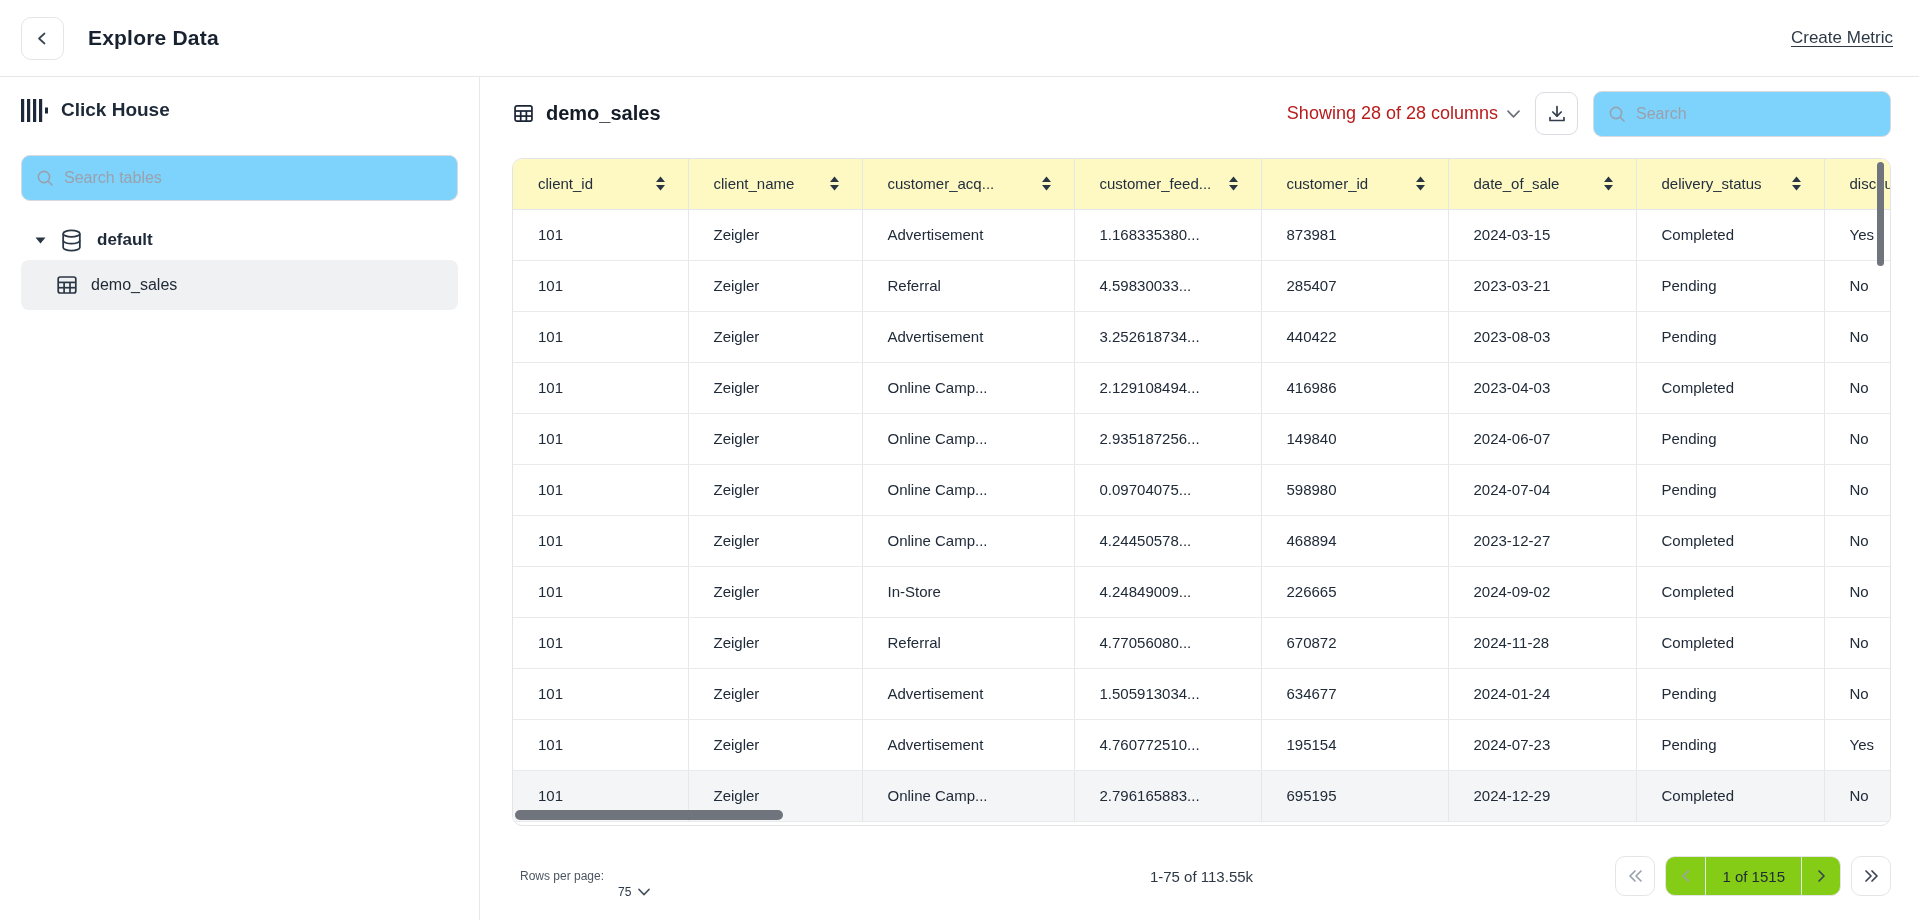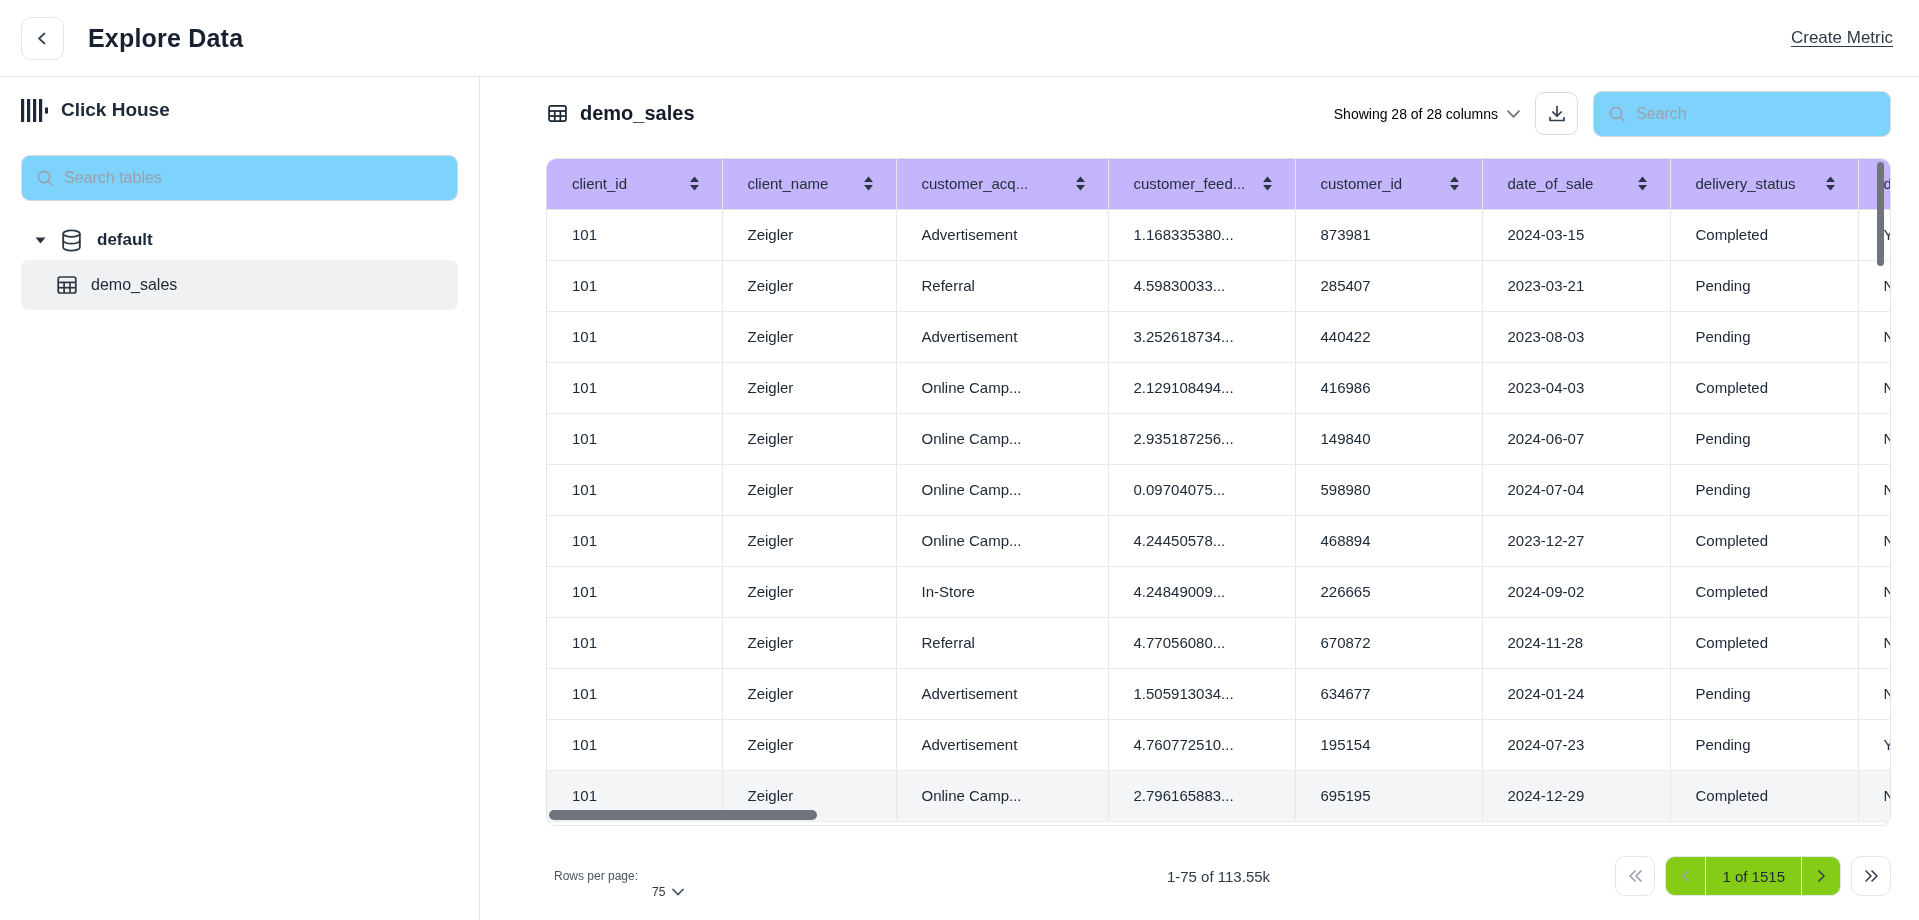--- a/index.html
+++ b/index.html
@@ -4,26 +4,26 @@
 <style>
   * { margin:0; padding:0; box-sizing:border-box; }
   html,body { width:1919px; height:920px; background:#ffffff; overflow:hidden;
               font-family:"Liberation Sans", sans-serif; color:#1f2a37; }
 
   
   .topbar { height:77px; display:flex; align-items:center; padding:0 26px 0 21px;
             border-bottom:1px solid #e5e7eb; background:#fff; }
   .back-btn { width:43px; height:43px; border:1px solid #e3e5e9; border-radius:10px;
               background:#fff; display:flex; align-items:center; justify-content:center; cursor:pointer; }
-  .page-title { font-size:25px; font-weight:700; color:#18212f; margin-left:24px; letter-spacing:.2px; }
+  .page-title { font-size:21px; font-weight:700; color:#18212f; margin-left:24px; letter-spacing:.2px; }
   .create-metric { margin-left:auto; font-size:17px; color:#2e3947; text-decoration:underline;
                    text-underline-offset:3px; cursor:pointer; }
 
   
-  .content { display:flex; height:843px;gap:34px; }
+  .content { display:flex; height:843px; }
   .sidebar { width:480px; border-right:1px solid #e5e7eb; padding:0 21px; flex-shrink:0; }
   .main    { flex:1; padding:13px 28px 0 32px; min-width:0; }
 
   
   .source-row { display:flex; align-items:center; gap:13px; margin-top:18px; height:30px; }
   .source-name { font-size:19px; font-weight:700; color:#1d2939; }
   .search-box { display:flex; align-items:center; gap:10px; height:46px; border:1px solid #d7dade;
                 border-radius:9px; padding:0 14px; margin-top:30px; background:#7dd3fc; }
   .search-box input { border:none; outline:none; font-size:16px; color:#1f2a37; flex:1;
                       font-family:"Liberation Sans", sans-serif; background:transparent; }
@@ -33,30 +33,30 @@
   .tree-item { display:flex; align-items:center; gap:12px; height:50px; margin-top:5px;
                border-radius:8px; padding-left:34px; cursor:pointer; }
   .tree-item.selected { background:#f0f1f3; }
   .table-name { font-size:16px; color:#212b38; }
 
   
   .main-head { display:flex; align-items:center; height:47px; }
   .main-title-group { display:flex; align-items:center; gap:11px; }
   .main-title { font-size:20px; font-weight:700; color:#141c28; }
   .main-tools { margin-left:auto; display:flex; align-items:center; gap:15px; }
-  .columns-dd { display:flex; align-items:center; gap:9px; font-size:14px; color:#000000; cursor:pointer; }
+  .columns-dd { display:flex; align-items:center; gap:9px; font-size:18px; color:#b91c1c; cursor:pointer; }
   .dl-btn { width:43px; height:43px; border:1px solid #d9dce1; border-radius:9px; background:#fff;
             display:flex; align-items:center; justify-content:center; cursor:pointer; }
   .main-search { width:298px; height:46px; margin-top:0; }
 
   
   .table-wrap { position:relative; margin-top:21px; height:668px; border:1px solid #e2e4e8;
                 border-radius:10px; overflow:hidden; background:#fff; }
   table.data-table { border-collapse:collapse; table-layout:fixed; width:1501px; }
-  .data-table th { height:50px; background:#c4b5fd; border-bottom:1px solid #e3e6ea;
+  .data-table th { height:50px; background:#fef9c3; border-bottom:1px solid #e3e6ea;
                    border-right:1px solid #e5e7eb; font-size:15px; font-weight:500; color:#242f3e;
                    text-align:left; padding:0 22px 0 25px; }
   .data-table th:last-child { border-right:none; }
   .th-inner { display:flex; align-items:center; justify-content:space-between; gap:8px; }
   .th-label { overflow:hidden; white-space:nowrap; }
   .data-table td { height:51px; border-bottom:1px solid #e8eaec; border-right:1px solid #e5e7eb;
                    font-size:15px; color:#202b39; padding:0 14px 0 25px; white-space:nowrap; overflow:hidden; }
   .data-table td:last-child { border-right:none; }
   .data-table tbody tr { background:#fff; }
   .data-table tbody tr:last-child { background:#f4f5f6; }

